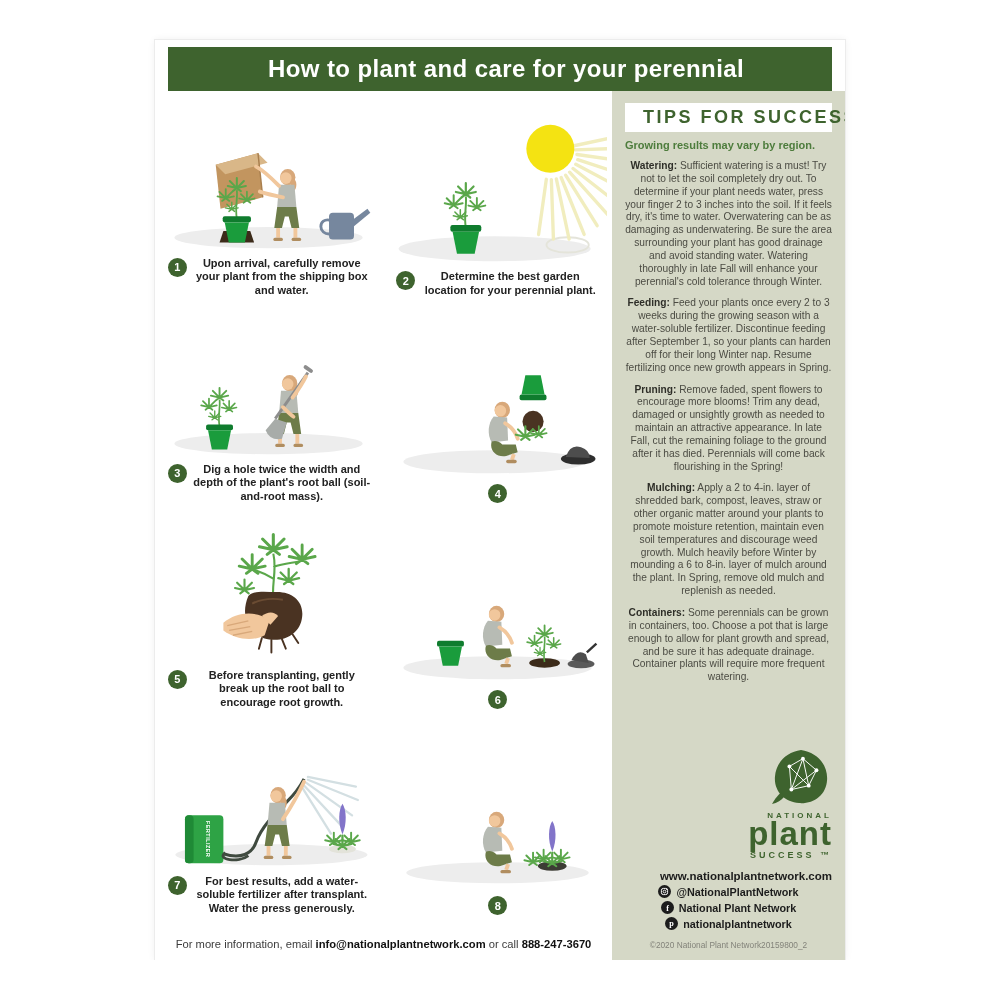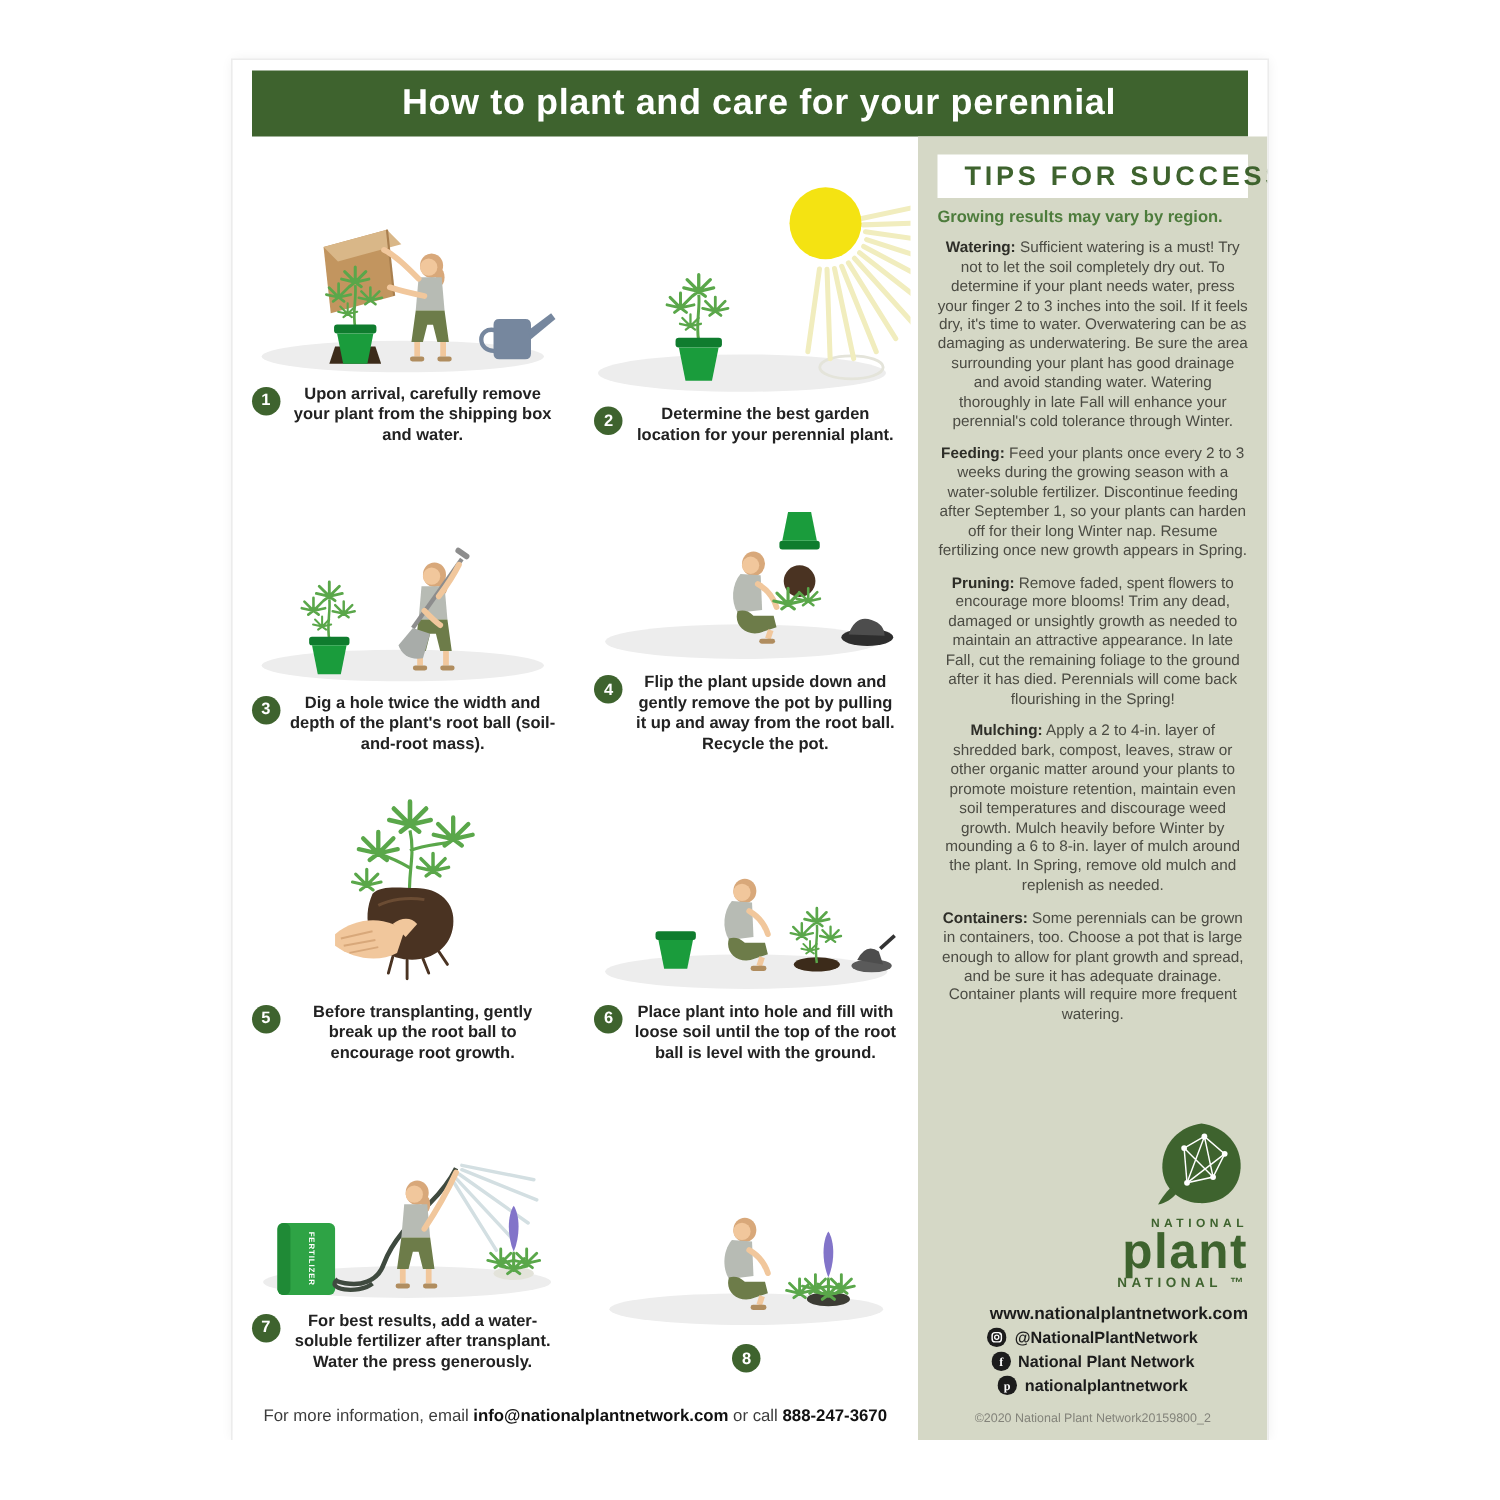--- a/index.html
+++ b/index.html
@@ -182,21 +182,20 @@
             <circle cx="150" cy="90" r="11" fill="#4a3322"></circle>
             <use href="#leafstar" transform="translate(142,106) scale(1.1)"></use>
             <use href="#leafstar" transform="translate(156,104) scale(.9)"></use>
             <g>
               <ellipse cx="197" cy="129" rx="18" ry="6" fill="#2e2e2e"></ellipse>
               <path d="M184 127 Q189 113 200 117 Q209 120 209 128 Z" fill="#4d4d4d"></path>
             </g>
           </svg>
           <div class="caption">
             <span class="step-num">4</span>
-            <span class="cap-text">Flip the plant upside down and gently remove the pot by pulling it up and away from the root ball. Recycle the pot.</span>
           </div>
         </div>
 
         <div class="step">
           <svg class="illus" viewBox="0 0 227 150">
             <path d="M118 84 C116 64 122 52 118 34 M118 60 C108 54 102 52 96 50 M118 48 C128 44 136 44 146 42" stroke="#5aa74a" stroke-width="2.2" fill="none"></path>
             <use href="#leafstar" transform="translate(96,50) scale(1.5)"></use>
             <use href="#leafstar" transform="translate(118,30) scale(1.6)"></use>
             <use href="#leafstar" transform="translate(148,40) scale(1.5)"></use>
             <use href="#leafstar" transform="translate(134,62) scale(1.2)"></use>
@@ -224,21 +223,20 @@
             <ellipse cx="162" cy="127" rx="16" ry="5" fill="#3c2b1a"></ellipse>
             <use href="#plant" transform="translate(162,126) scale(.95)"></use>
             <g>
               <ellipse cx="200" cy="128" rx="14" ry="4.5" fill="#5a5a5a"></ellipse>
               <path d="M190 124 Q196 112 205 118 L208 127 Z" fill="#4d4d4d"></path>
               <line x1="206" y1="116" x2="216" y2="107" stroke="#333" stroke-width="2.5"></line>
             </g>
           </svg>
           <div class="caption">
             <span class="step-num">6</span>
-            <span class="cap-text">Place plant into hole and fill with loose soil until the top of the root ball is level with the ground.</span>
           </div>
         </div>
 
         <div class="step">
           <svg class="illus" viewBox="0 0 227 150">
             <ellipse cx="116" cy="133" rx="100" ry="11" fill="#ededed"></ellipse>
             <g transform="translate(26,92)">
               <rect width="40" height="50" rx="4" fill="#2ea345"></rect>
               <rect width="9" height="50" rx="4" fill="#1f8a36"></rect>
               <text class="baglabel" transform="translate(22 6) rotate(90)">FERTILIZER</text>
@@ -304,21 +302,21 @@
           <g fill="#fff">
             <circle cx="20" cy="18" r="2"></circle>
               <circle cx="34" cy="10" r="2"></circle>
               <circle cx="48" cy="22" r="2"></circle>
             <circle cx="40" cy="38" r="2"></circle>
               <circle cx="22" cy="42" r="2"></circle>
           </g>
         </svg>
         <div class="logo-national">NATIONAL</div>
         <div class="logo-plant">plant</div>
-        <div class="logo-network">NATIONAL ™</div>
+        <div class="logo-network">SUCCESS ™</div>
 
         <div class="website">www.nationalplantnetwork.com</div>
 
         <div class="social-row">
           <svg width="13" height="13" viewBox="0 0 16 16">
             <circle cx="8" cy="8" r="8" fill="#1c1c1c"></circle>
             <rect x="4.2" y="4.2" width="7.6" height="7.6" rx="2.4" fill="none" stroke="#fff" stroke-width="1.2"></rect>
             <circle cx="8" cy="8" r="1.7" fill="none" stroke="#fff" stroke-width="1.1"></circle>
             <circle cx="10.9" cy="5.2" r=".8" fill="#fff"></circle>
           </svg>

